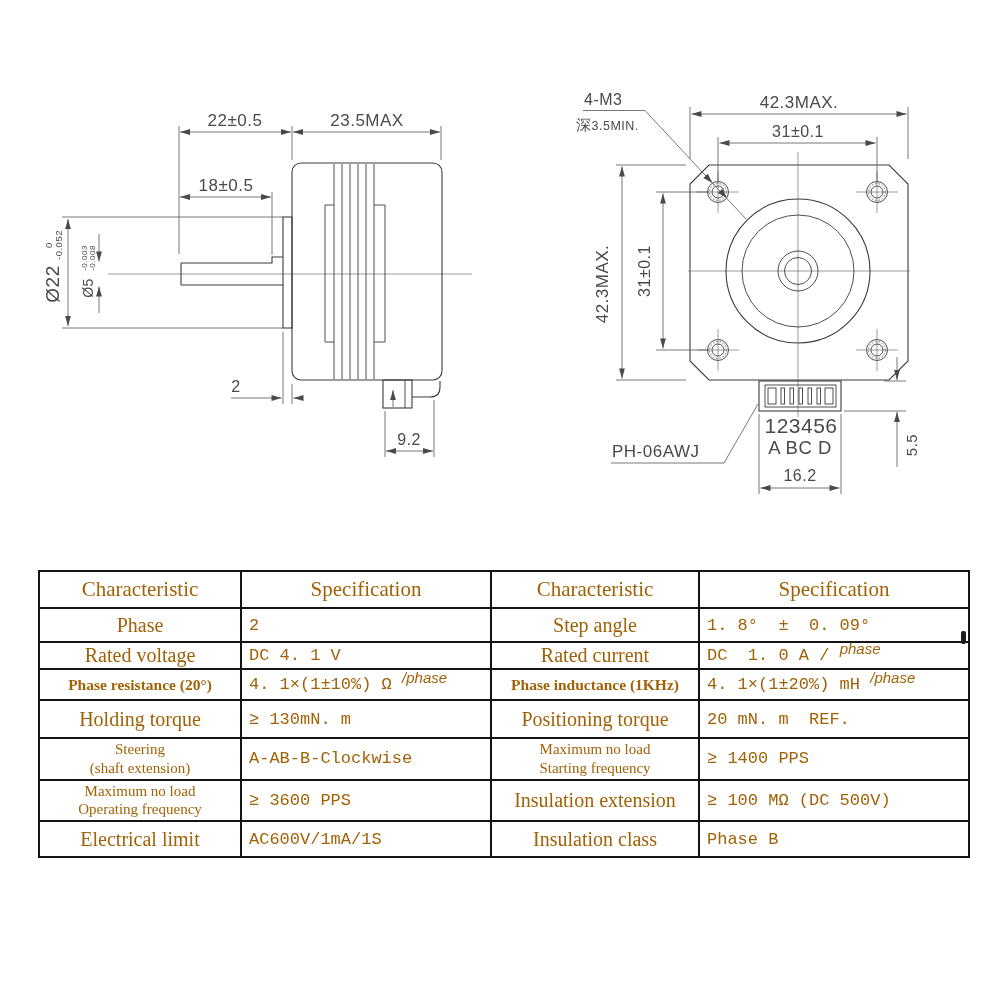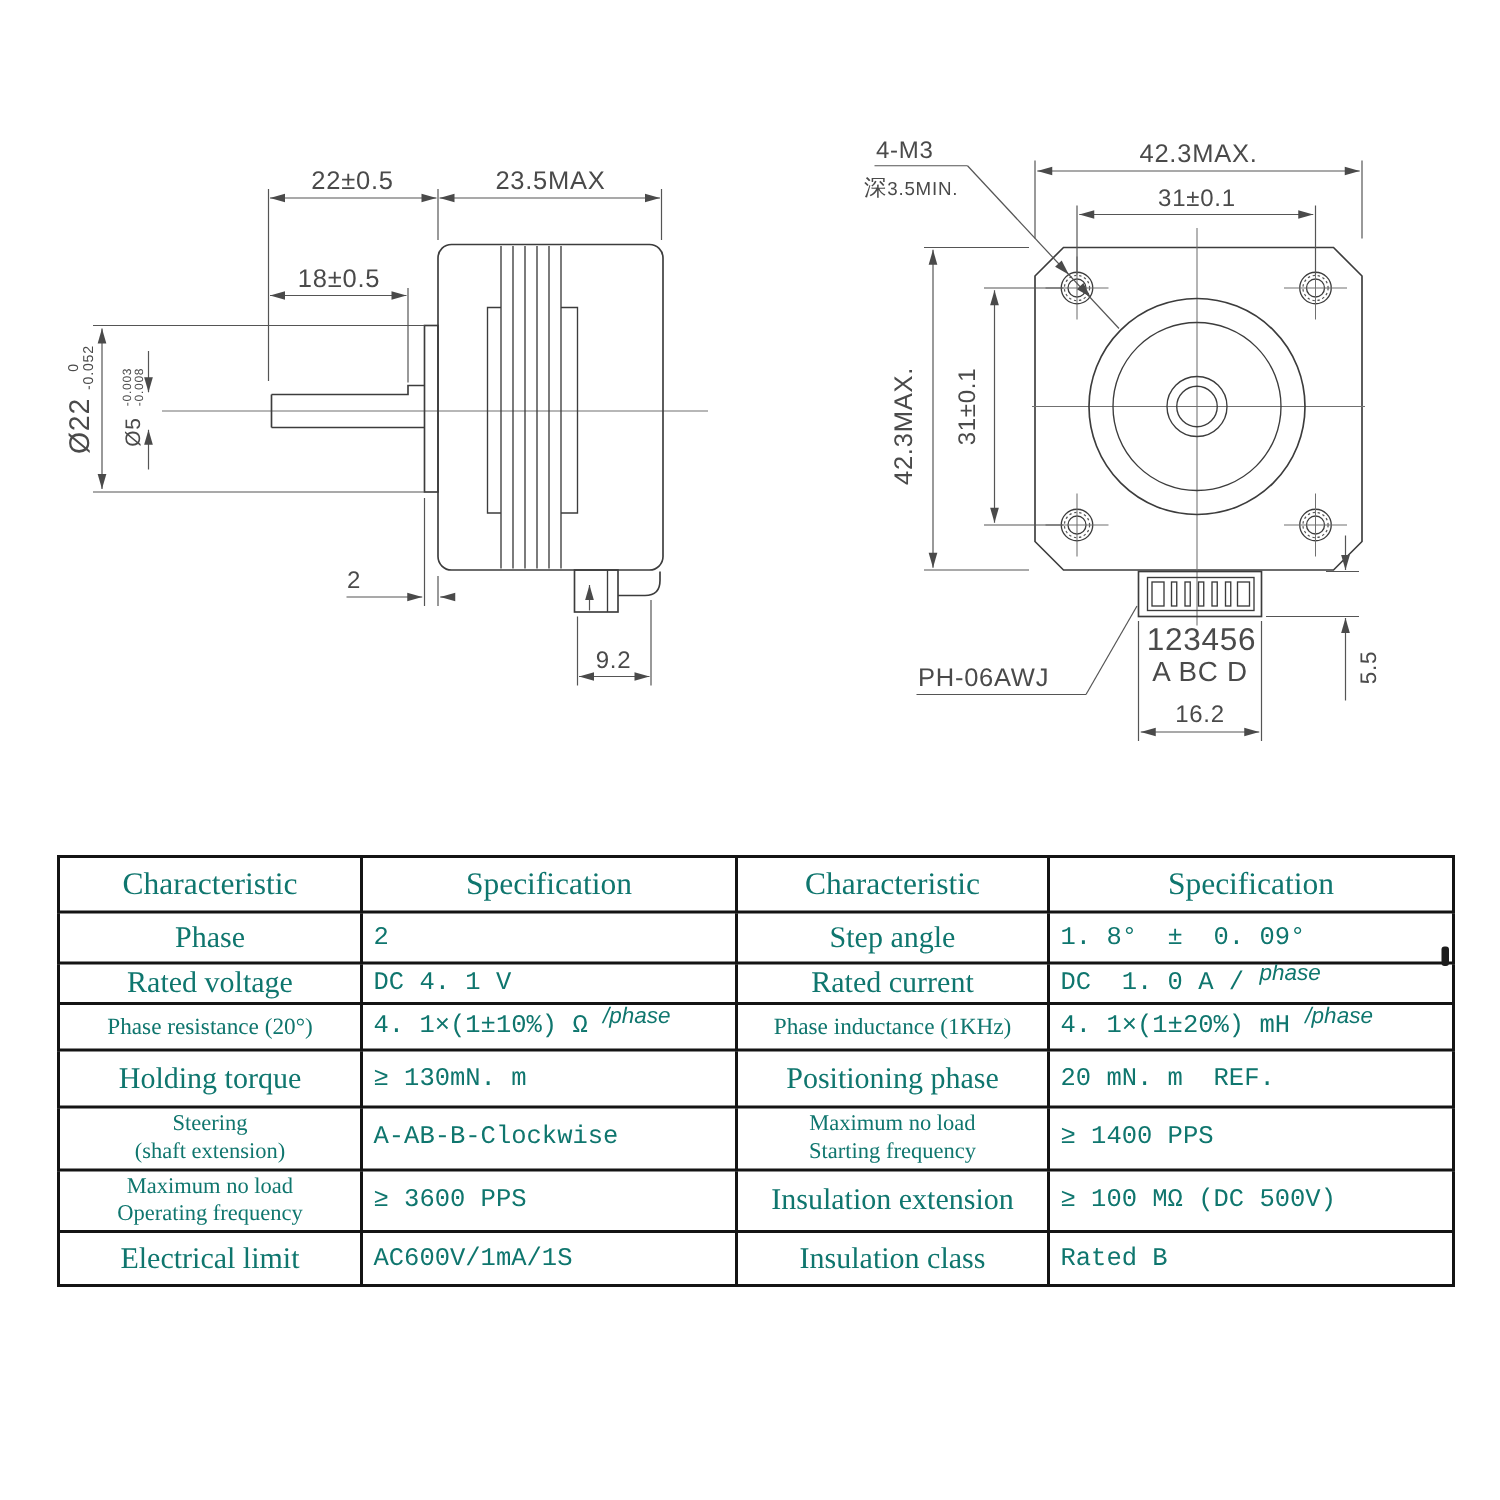--- a/index.html
+++ b/index.html
@@ -6,25 +6,25 @@
   #page{position:relative;width:1000px;height:1000px;background:#fff;overflow:hidden;
         font-family:"Liberation Sans",sans-serif;}
   #drawing-svg{position:absolute;left:0;top:0;}
   svg text{fill:#4a4a4a;font-family:"Liberation Sans",sans-serif;letter-spacing:.5px;}
   .obj{stroke:#3c3c3c;fill:none;stroke-width:1.1;}
   .thin{stroke:#3c3c3c;fill:none;stroke-width:.9;}
   .cl{stroke:#707070;fill:none;stroke-width:.7;}
   .dim{stroke:#555;fill:none;stroke-width:.8;}
   .pinfill{fill:none;stroke:#3c3c3c;stroke-width:.9;}
   #spec-table{position:absolute;left:38px;top:570px;border-collapse:collapse;table-layout:fixed;
-      width:930px;color:#0f766e;}
+      width:930px;color:#a16207;}
   #spec-table th,#spec-table td{border:2px solid #141414;overflow:hidden;}
   #spec-table th{font-family:"Liberation Serif",serif;font-weight:normal;font-size:21px;height:33px;}
   td.c{text-align:center;font-family:"Liberation Serif",serif;font-size:20px;}
-  td.c.small{font-size:15.5px;}
+  td.c.small{font-size:15.5px;font-weight:bold;}
   td.c.two{font-size:15px;line-height:1.25;}
   td.v{font-family:"Liberation Mono","DejaVu Sans Mono",monospace;font-size:17px;
        text-align:left;padding-left:7px;white-space:pre;}
   .vsup{position:relative;top:-6px;font-family:"Liberation Sans",sans-serif;font-style:italic;font-size:15px;}
   tr.r1{height:34px}tr.r2{height:25px}tr.r3{height:31px}tr.r4{height:38px}
   tr.r5{height:39px}tr.r6{height:38px}tr.r7{height:36px}tr.r8{height:36px}
   #artifact{position:absolute;left:961px;top:631px;width:5px;height:13px;background:#1c1c1c;border-radius:2px;}
 </style>
 </head>
 <body>
@@ -270,38 +270,38 @@
         </tr>
         <tr class="r3">
           <td class="c small">Phase resistance (20°)</td>
           <td class="v"><span>4. 1×(1±10%) Ω </span><span class="vsup">/phase</span></td>
           <td class="c small">Phase inductance (1KHz)</td>
           <td class="v"><span>4. 1×(1±20%) mH </span><span class="vsup">/phase</span></td>
         </tr>
         <tr class="r4">
           <td class="c">Holding torque</td>
           <td class="v"><span>≥ 130mN. m</span></td>
-          <td class="c">Positioning phase</td>
+          <td class="c">Positioning torque</td>
           <td class="v"><span>20 mN. m  REF.</span></td>
         </tr>
         <tr class="r5">
           <td class="c two">Steering<br>(shaft extension)</td>
           <td class="v"><span>A-AB-B-Clockwise</span></td>
           <td class="c two">Maximum no load<br>Starting frequency</td>
           <td class="v"><span>≥ 1400 PPS</span></td>
         </tr>
         <tr class="r6">
           <td class="c two">Maximum no load<br>Operating frequency</td>
           <td class="v"><span>≥ 3600 PPS</span></td>
           <td class="c">Insulation extension</td>
           <td class="v"><span>≥ 100 MΩ (DC 500V)</span></td>
         </tr>
         <tr class="r7">
           <td class="c">Electrical limit</td>
           <td class="v"><span>AC600V/1mA/1S</span></td>
           <td class="c">Insulation class</td>
-          <td class="v"><span>Rated B</span></td>
+          <td class="v"><span>Phase B</span></td>
         </tr>
       </tbody>
 </table>
 
 <div id="artifact"></div>
 </div>
 
 </body></html>

